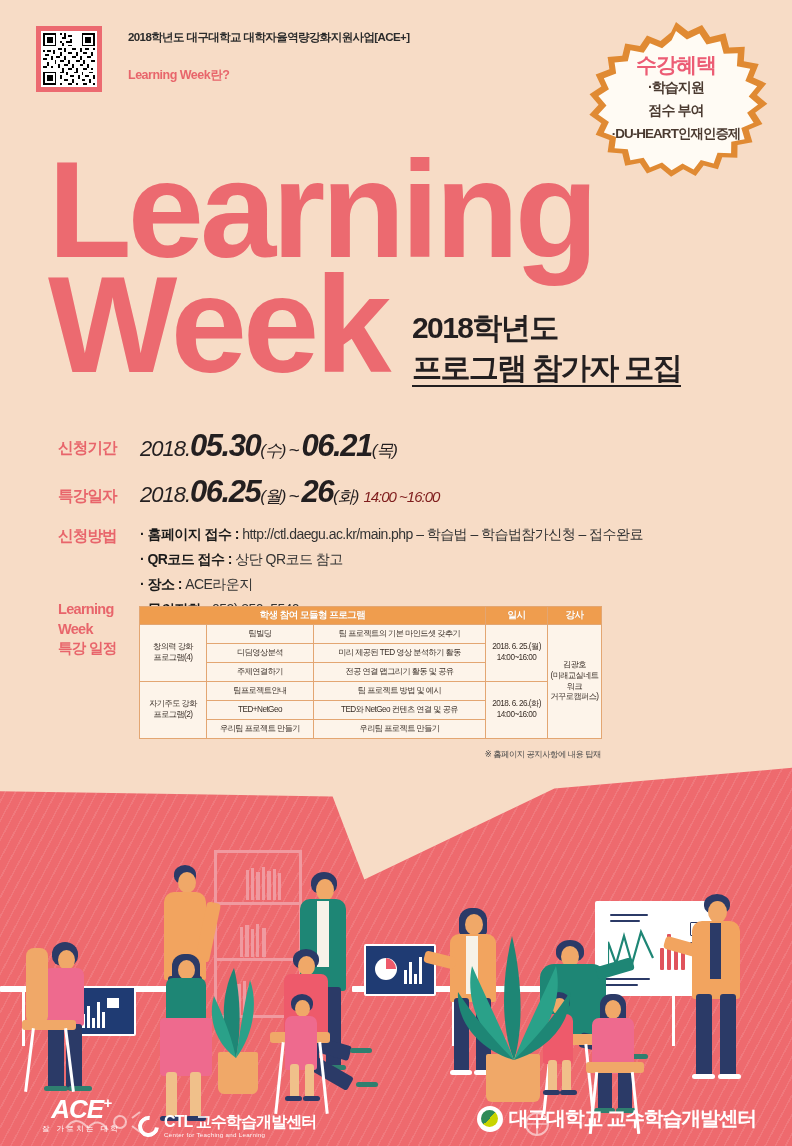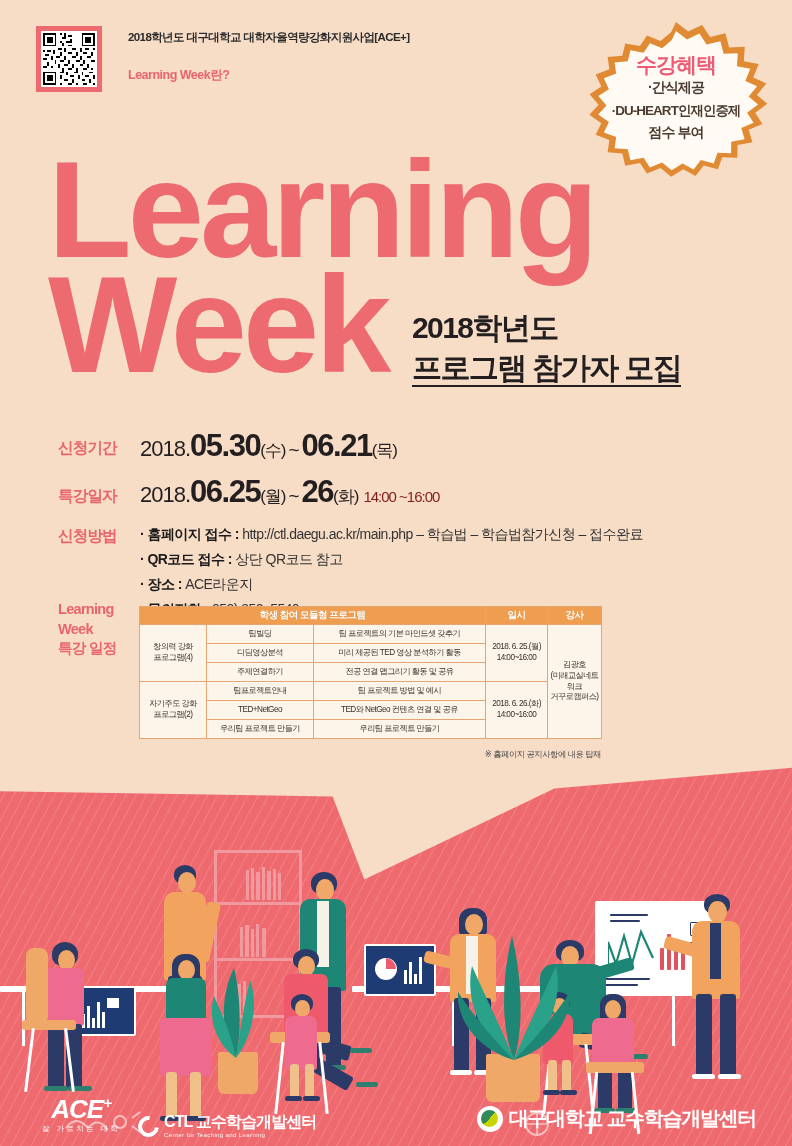--- a/index.html
+++ b/index.html
@@ -123,21 +123,21 @@
   .info { position: absolute; left: 0; top: 428px; width: 792px; }
 
   .info-row { position: relative; margin-bottom: 2px; }
   .info-label {
     position: absolute; left: 58px;
     font-size: 15.5px; font-weight: bold; color: #E8656B;
     letter-spacing: -0.8px;
   }
   .info-value { margin-left: 140px; }
 
-  .date-line { font-size: 22px; color: #231f20; letter-spacing: -1px; white-space: nowrap; }
+  .date-line { font-size: 22px; color: #231f20; letter-spacing: -1px; white-space: nowrap; font-style: italic; }
   .date-line .big { font-size: 31px; font-weight: bold; letter-spacing: -1.5px; }
   .date-line .day { font-size: 17px; }
   .date-line .tilde { font-size: 19px; padding: 0 3px; }
   .date-line .time { font-size: 15px; color: #7f1d1d; margin-left: 5px; }
 
   .apply-item {
     font-size: 14px; color: #333; letter-spacing: -0.55px;
     line-height: 1.78; white-space: nowrap;
   }
   .apply-item b { color: #1a1a1a; font-weight: bold; }
@@ -359,23 +359,23 @@
     </div>
 
     <div class="org-line">2018학년도 대구대학교 대학자율역량강화지원사업[ACE+]</div>
     <div class="intro-title">Learning Week란?</div>
 
     <div class="badge-wrap">
       <div class="badge-star"></div>
       <div class="badge-inner"></div>
       <div class="badge-content">
         <div class="badge-title">수강혜택</div>
-        <div class="badge-line">·간식제공</div>
+        <div class="badge-line">·학습지원</div>
+        <div class="badge-line">점수 부여</div>
         <div class="badge-line b2">·DU-HEART인재인증제</div>
-        <div class="badge-line">점수 부여</div>
       </div>
     </div>
   </div>
 
   <div class="bigtitle">
     <span>Learning</span>
     <span class="l2">Week</span>
   </div>
 
   <div class="subtitle">

